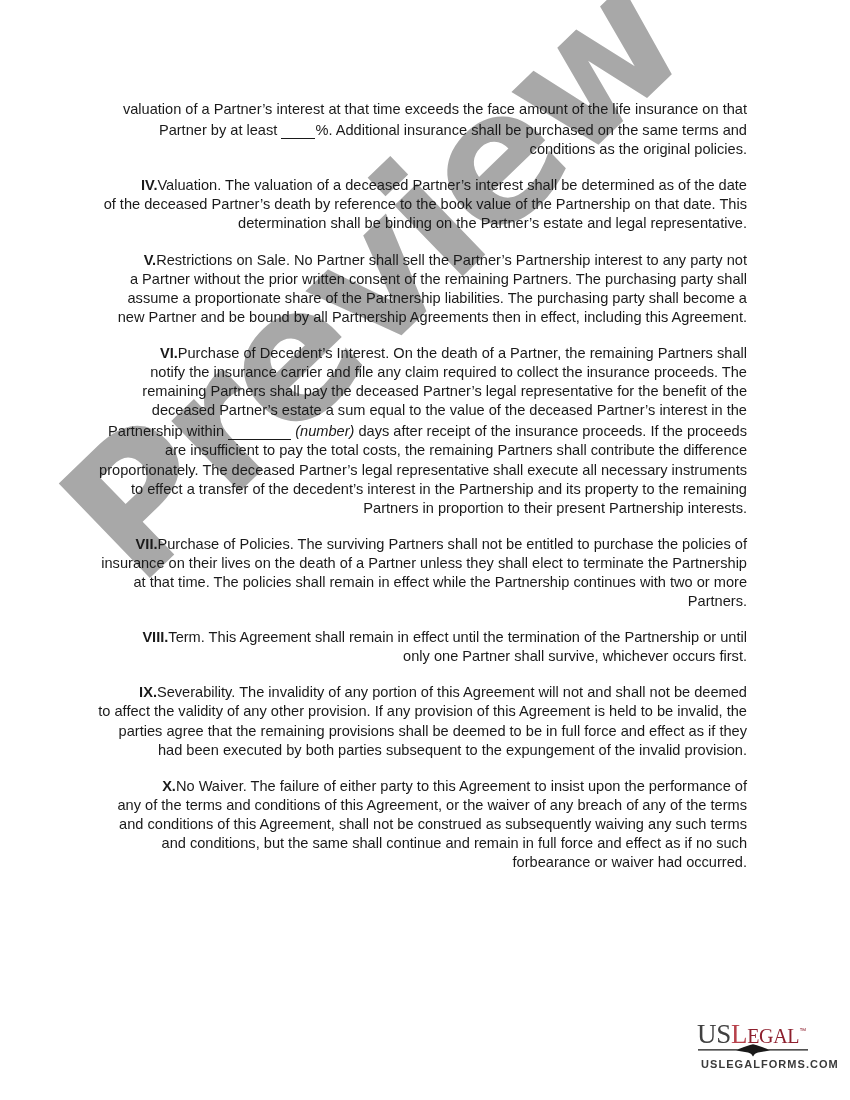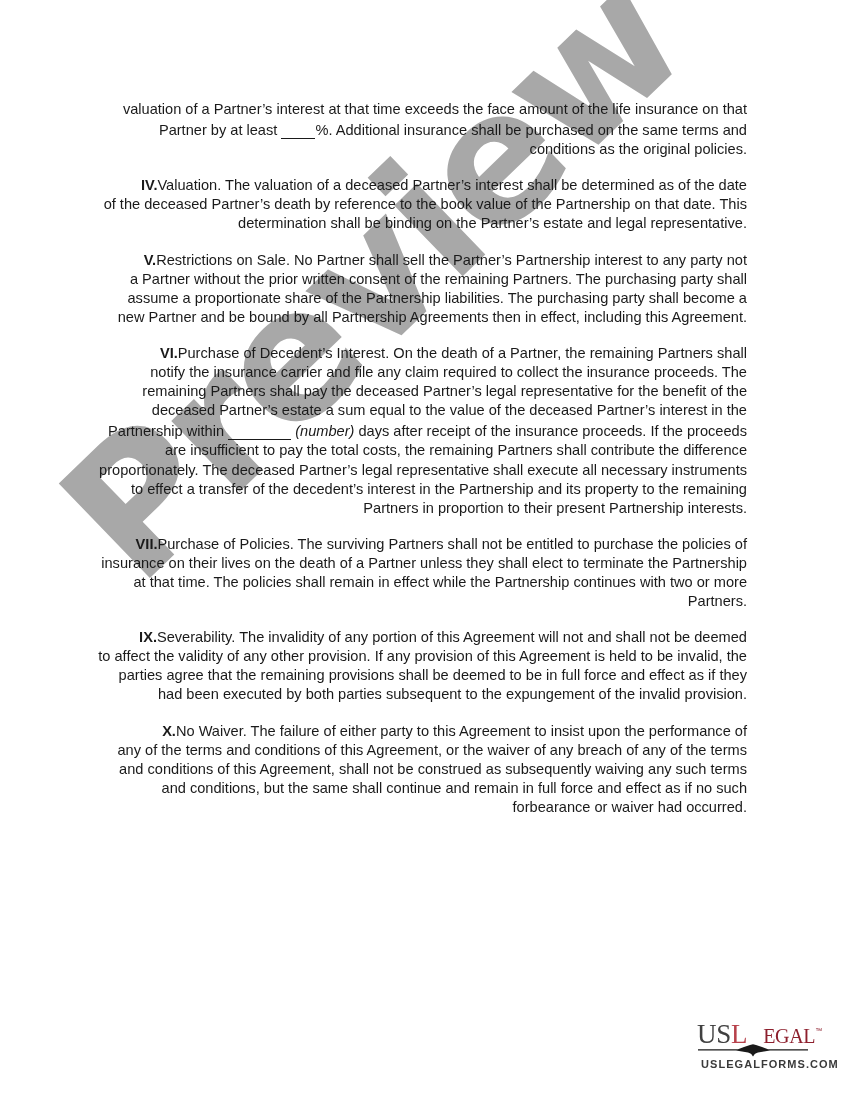--- a/index.html
+++ b/index.html
@@ -90,21 +90,21 @@
     left: 0;
     top: 0;
     font-family: "Liberation Serif", serif;
     font-size: 27px;
     line-height: 27px;
     letter-spacing: -0.3px;
     white-space: nowrap;
   }
   #logo .lg-us { color: #404040; font-weight: 400; }
   #logo .lg-l  { color: #b7414b; font-weight: 400; }
-  #logo .lg-egal { color: #8d1f2d; font-weight: 400; font-size: 20px; margin-left: 16px; }
+  #logo .lg-egal { color: #8d1f2d; font-weight: 400; font-size: 20px; }
   #logo .lg-tm {
     color: #8d1f2d;
     font-size: 7px;
     vertical-align: super;
     font-family: "Liberation Sans", sans-serif;
   }
   #logo .eagle {
     position: absolute;
     left: 1px;
     top: 27px;
@@ -131,20 +131,21 @@
   <div id="watermark">
     <div class="wm-text">Preview</div>
   </div>
 
   <div id="doc">
       <div class="para"><span>valuation of a Partner’s interest at that time exceeds the face amount of the life insurance on that Partner by at least </span><span class="blank sm">&nbsp;</span><span>%. Additional insurance shall be purchased on the same terms and conditions as the original policies.</span></div>
       <div class="para"><span class="num">IV.</span><span class="hd">Valuation.</span><span> The valuation of a deceased Partner’s interest shall be determined as of the date of the deceased Partner’s death by reference to the book value of the </span><span class="bd">Partnership</span><span> on that date. This determination shall be binding on the Partner’s estate and legal representative.</span></div>
       <div class="para"><span class="num">V.</span><span class="hd">Restrictions on Sale.</span><span> No Partner shall sell the Partner’s </span><span class="bd">Partnership</span><span> interest to any party not a Partner without the prior written consent of the remaining Partners. The purchasing party shall assume a proportionate share of the </span><span class="bd">Partnership</span><span> liabilities. The purchasing party shall become a new Partner and be bound by all </span><span class="bd">Partnership</span><span> Agreements then in effect, including this Agreement.</span></div>
       <div class="para"><span class="num">VI.</span><span class="hd">Purchase of Decedent’s Interest.</span><span> On the death of a Partner, the remaining Partners shall notify the insurance carrier and file any claim required to collect the insurance proceeds. The remaining Partners shall pay the deceased Partner’s legal representative for the benefit of the deceased Partner’s estate a sum equal to the value of the deceased Partner’s interest in the </span><span class="bd">Partnership</span><span> within </span><span class="blank md">&nbsp;</span><span> </span><span class="it">(number)</span><span> days after receipt of the insurance proceeds. If the proceeds are insufficient to pay the total costs, the remaining Partners shall contribute the difference proportionately. The deceased Partner’s legal representative shall execute all necessary instruments to effect a transfer of the decedent’s interest in the </span><span class="bd">Partnership</span><span> and its property to the remaining Partners in proportion to their present </span><span class="bd">Partnership</span><span> interests.</span></div>
       <div class="para"><span class="num">VII.</span><span class="hd">Purchase of Policies.</span><span> The surviving Partners shall not be entitled to purchase the policies of insurance on their lives on the death of a Partner unless they shall elect to terminate the </span><span class="bd">Partnership</span><span> at that time. The policies shall remain in effect while the </span><span class="bd">Partnership</span><span> continues with two or more Partners.</span></div>
+      <div class="para"><span class="num">VIII.</span><span class="hd">Term.</span><span> This Agreement shall remain in effect until the termination of the </span><span class="bd">Partnership</span><span> or until only one Partner shall survive, whichever occurs first.</span></div>
       <div class="para"><span class="num">IX.</span><span class="hd">Severability.</span><span> The invalidity of any portion of this Agreement will not and shall not be deemed to affect the validity of any other provision. If any provision of this Agreement is held to be invalid, the parties agree that the remaining provisions shall be deemed to be in full force and effect as if they had been executed by both parties subsequent to the expungement of the invalid provision.</span></div>
       <div class="para"><span class="num">X.</span><span class="hd">No Waiver.</span><span> The failure of either party to this Agreement to insist upon the performance of any of the terms and conditions of this Agreement, or the waiver of any breach of any of the terms and conditions of this Agreement, shall not be construed as subsequently waiving any such terms and conditions, but the same shall continue and remain in full force and effect as if no such forbearance or waiver had occurred.</span></div>
     </div>
 
   <div id="logo">
     <div class="logo-word">
       <span class="lg-us">US</span><span class="lg-l">L</span><span class="lg-egal">EGAL</span><span class="lg-tm">™</span>
     </div>
     <svg class="eagle" viewBox="0 0 110 13" xmlns="http://www.w3.org/2000/svg">
       <path d="M0 5.2 L40 5.2 L46 3.0 L52 1.0 L55 0.2 L58 1.0 L64 3.0 L70 5.2 L110 5.2 L110 6.4 L72 6.4 L66 7.4 L60 8.6 L55 10.6 L50 8.6 L44 7.4 L38 6.4 L0 6.4 Z" fill="#1a1a1a"></path>

